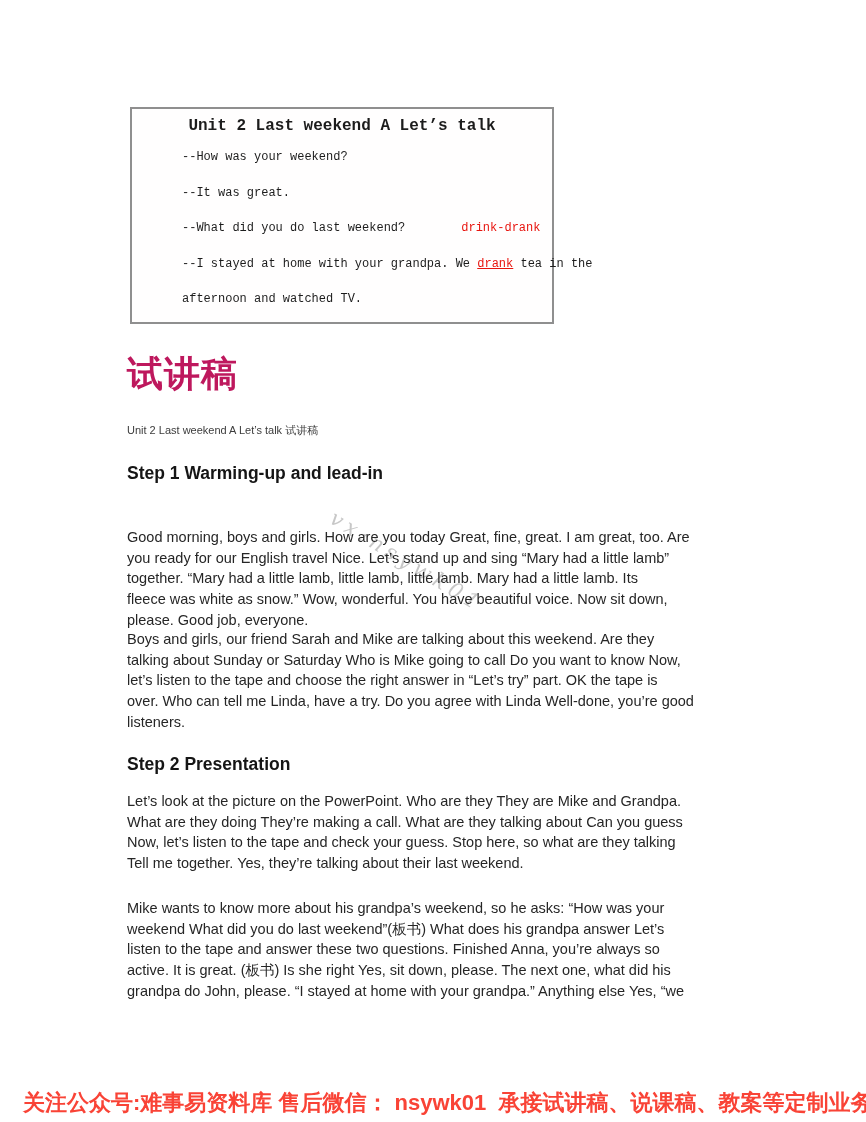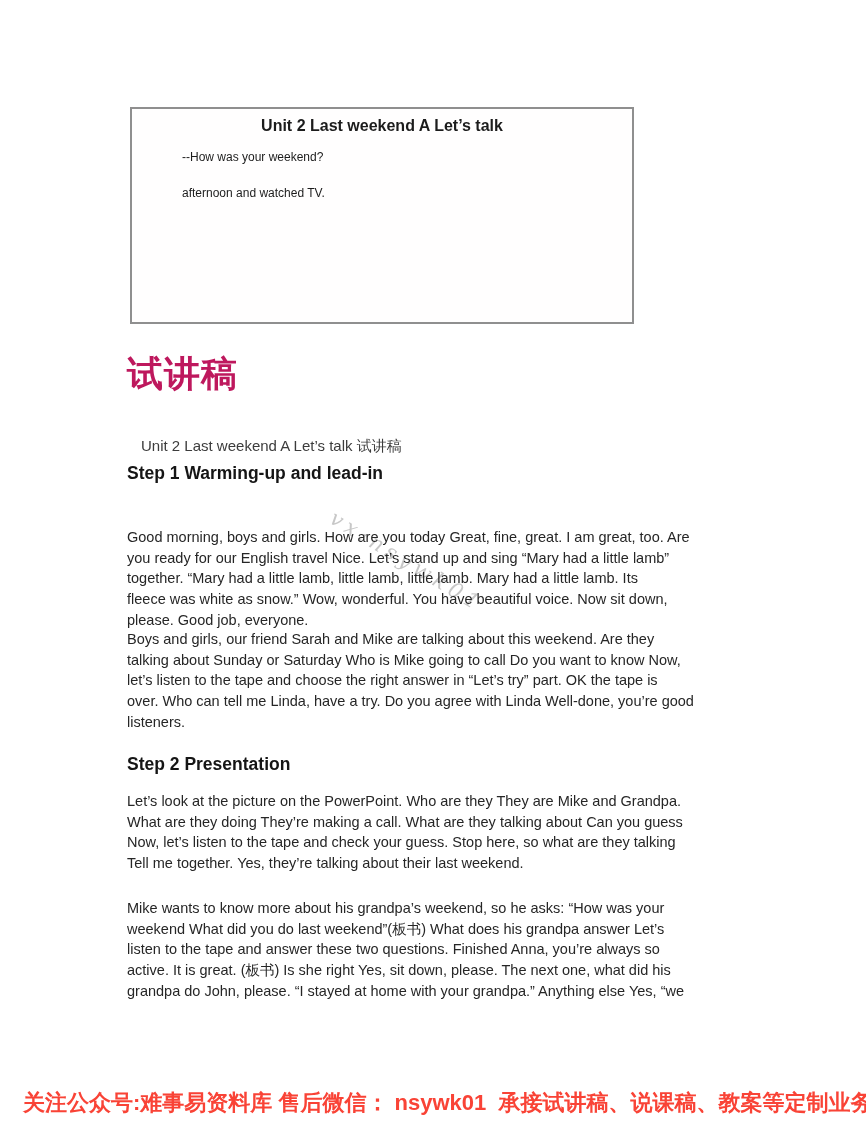--- a/index.html
+++ b/index.html
@@ -3,35 +3,35 @@
 <meta charset="utf-8">
 <style>
   html,body { margin:0; padding:0; background:#ffffff; }
   #page {
     position:relative; width:866px; height:1122px; background:#ffffff;
     font-family:"Liberation Sans","DejaVu Sans",sans-serif; overflow:hidden;
   }
 
   
   .dialog-box {
-    position:absolute; left:130px; top:107px; width:504px; height:217px;
+    position:absolute; left:130px; top:107px; width:424px; height:217px;
     border:2px solid #8f8f8f; background:#fffefe; box-sizing:border-box;
-    font-family:Liberation Sans, sans-serif; color:#1c1c1c;
+    font-family:Liberation Mono, monospace; color:#1c1c1c;
   }
   .box-title { margin:8px 0 0 0; text-align:center; font-weight:bold; font-size:16px; }
   .box-line  { margin:0; padding-left:50px; font-size:12px; line-height:35.5px; white-space:nowrap; }
   .box-line.first  { margin-top:5px; }
   .box-line.indent { }
   .red-note { color:var(--box-red); margin-left:56px; }
   .red-word { color:var(--box-red); text-decoration:underline; }
 
   
   .abs { position:absolute; left:127px; }
   .doc-title { top:350px; font-size:36px; font-weight:bold; color:#be185d; letter-spacing:1px; margin:0; }
-  .doc-subtitle { top:423px; font-size:15px; color:#3c3c3c; margin:14px; }
+  .doc-subtitle { top:423px; font-size:11px; color:#3c3c3c; margin:0; }
   .step-heading { font-size:17.5px; font-weight:bold; color:#151515; margin:0; }
   .step1 { top:463px; }
   .step2 { top:754px; }
   .para {
     margin:0; width:700px; font-size:14.5px; line-height:20.7px; color:#262626;
     white-space:pre-line;
   }
   .p1 { top:527px; } .p2 { top:629px; } .p3 { top:791px; } .p4 { top:898px; }
 
   
@@ -53,20 +53,23 @@
 </head>
 <body>
 
 <div id="page">
 
   <div class="watermark">vx:nsywk01</div>
 
   <div class="dialog-box">
     <p class="box-title">Unit 2 Last weekend A Let’s talk</p>
     <p class="box-line first">--How was your weekend?</p>
+    <p class="box-line">--It was great.</p>
+    <p class="box-line"><span>--What did you do last weekend?</span><span class="red-note">drink-drank</span></p>
+    <p class="box-line"><span>--I stayed at home with your grandpa. We </span><span class="red-word">drank</span><span> tea in the</span></p>
     <p class="box-line indent">afternoon and watched TV.</p>
   </div>
 
   <h1 class="abs doc-title">试讲稿</h1>
   <p class="abs doc-subtitle">Unit 2 Last weekend A Let’s talk 试讲稿</p>
 
   <h2 class="abs step-heading step1">Step 1 Warming-up and lead-in</h2>
   <p class="abs para p1">Good morning, boys and girls. How are you today Great, fine, great. I am great, too. Are
 you ready for our English travel Nice. Let’s stand up and sing “Mary had a little lamb”
 together. “Mary had a little lamb, little lamb, little lamb. Mary had a little lamb. Its

